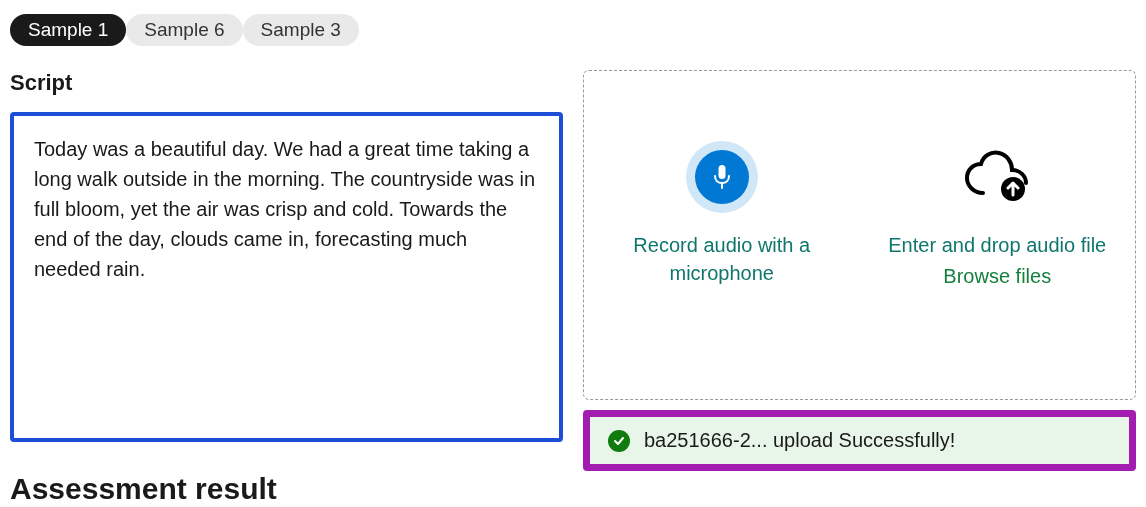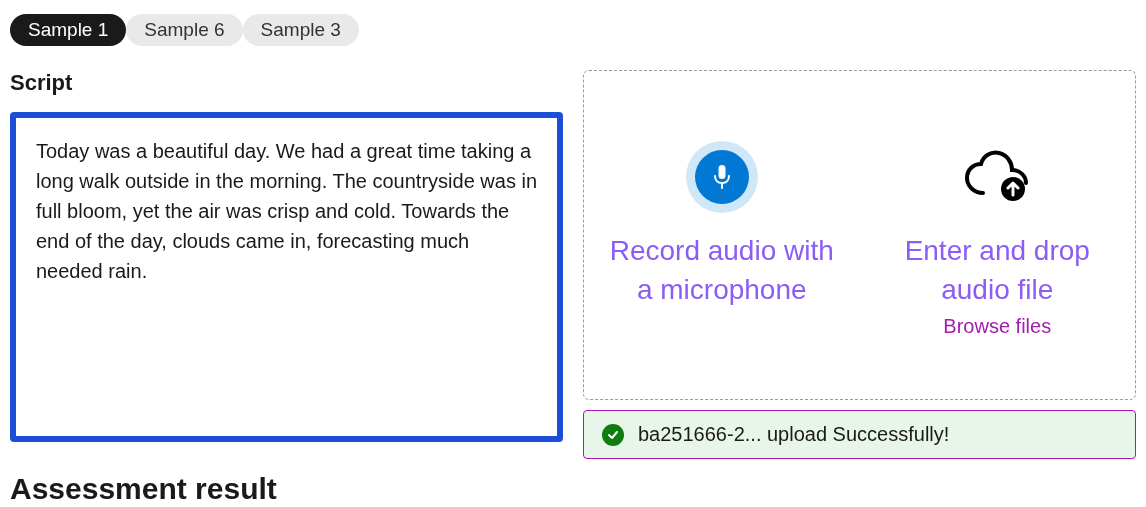--- a/index.html
+++ b/index.html
@@ -35,21 +35,21 @@
       flex: 1;
       min-width: 0;
     }
     .section-heading {
       font-size: 22px;
       font-weight: 600;
       margin-bottom: 16px;
       color: #1a1a1a;
     }
     .script-box {
-      border: 6px solid #1d4ed8;
+      border: 4px solid #1d4ed8;
       border-radius: 4px;
       padding: 18px 20px;
       font-size: 20px;
       line-height: 1.5;
       height: 330px;
       color: #1a1a1a;
       overflow: auto;
     }
     .upload-area {
       border: 1px dashed #999;
@@ -83,42 +83,42 @@
       width: 54px;
       height: 54px;
       border-radius: 50%;
       background: #0078d4;
       display: flex;
       align-items: center;
       justify-content: center;
     }
     .mic-icon { color: #fff; }
     .upload-text {
-      font-size: 28px;
-      color: #8b5cf6;
+      font-size: 20px;
+      color: #0f766e;
       line-height: 1.4;
     }
     .cloud-wrap {
       height: 72px;
       display: flex;
       align-items: center;
       justify-content: center;
       margin-bottom: 18px;
     }
     .cloud-icon { color: #000; }
     .browse-link {
       font-size: 20px;
-      color: #a21caf;
+      color: #15803d;
       cursor: pointer;
       margin-top: 6px;
     }
     .status-bar {
       margin-top: 10px;
       background: #e8f5e9;
-      border: 1px solid #a21caf;
+      border: 7px solid #a21caf;
       border-radius: 4px;
       padding: 12px 18px;
       display: flex;
       align-items: center;
       gap: 14px;
       font-size: 20px;
       color: #1a1a1a;
     }
     .check-circle {
       width: 22px;

